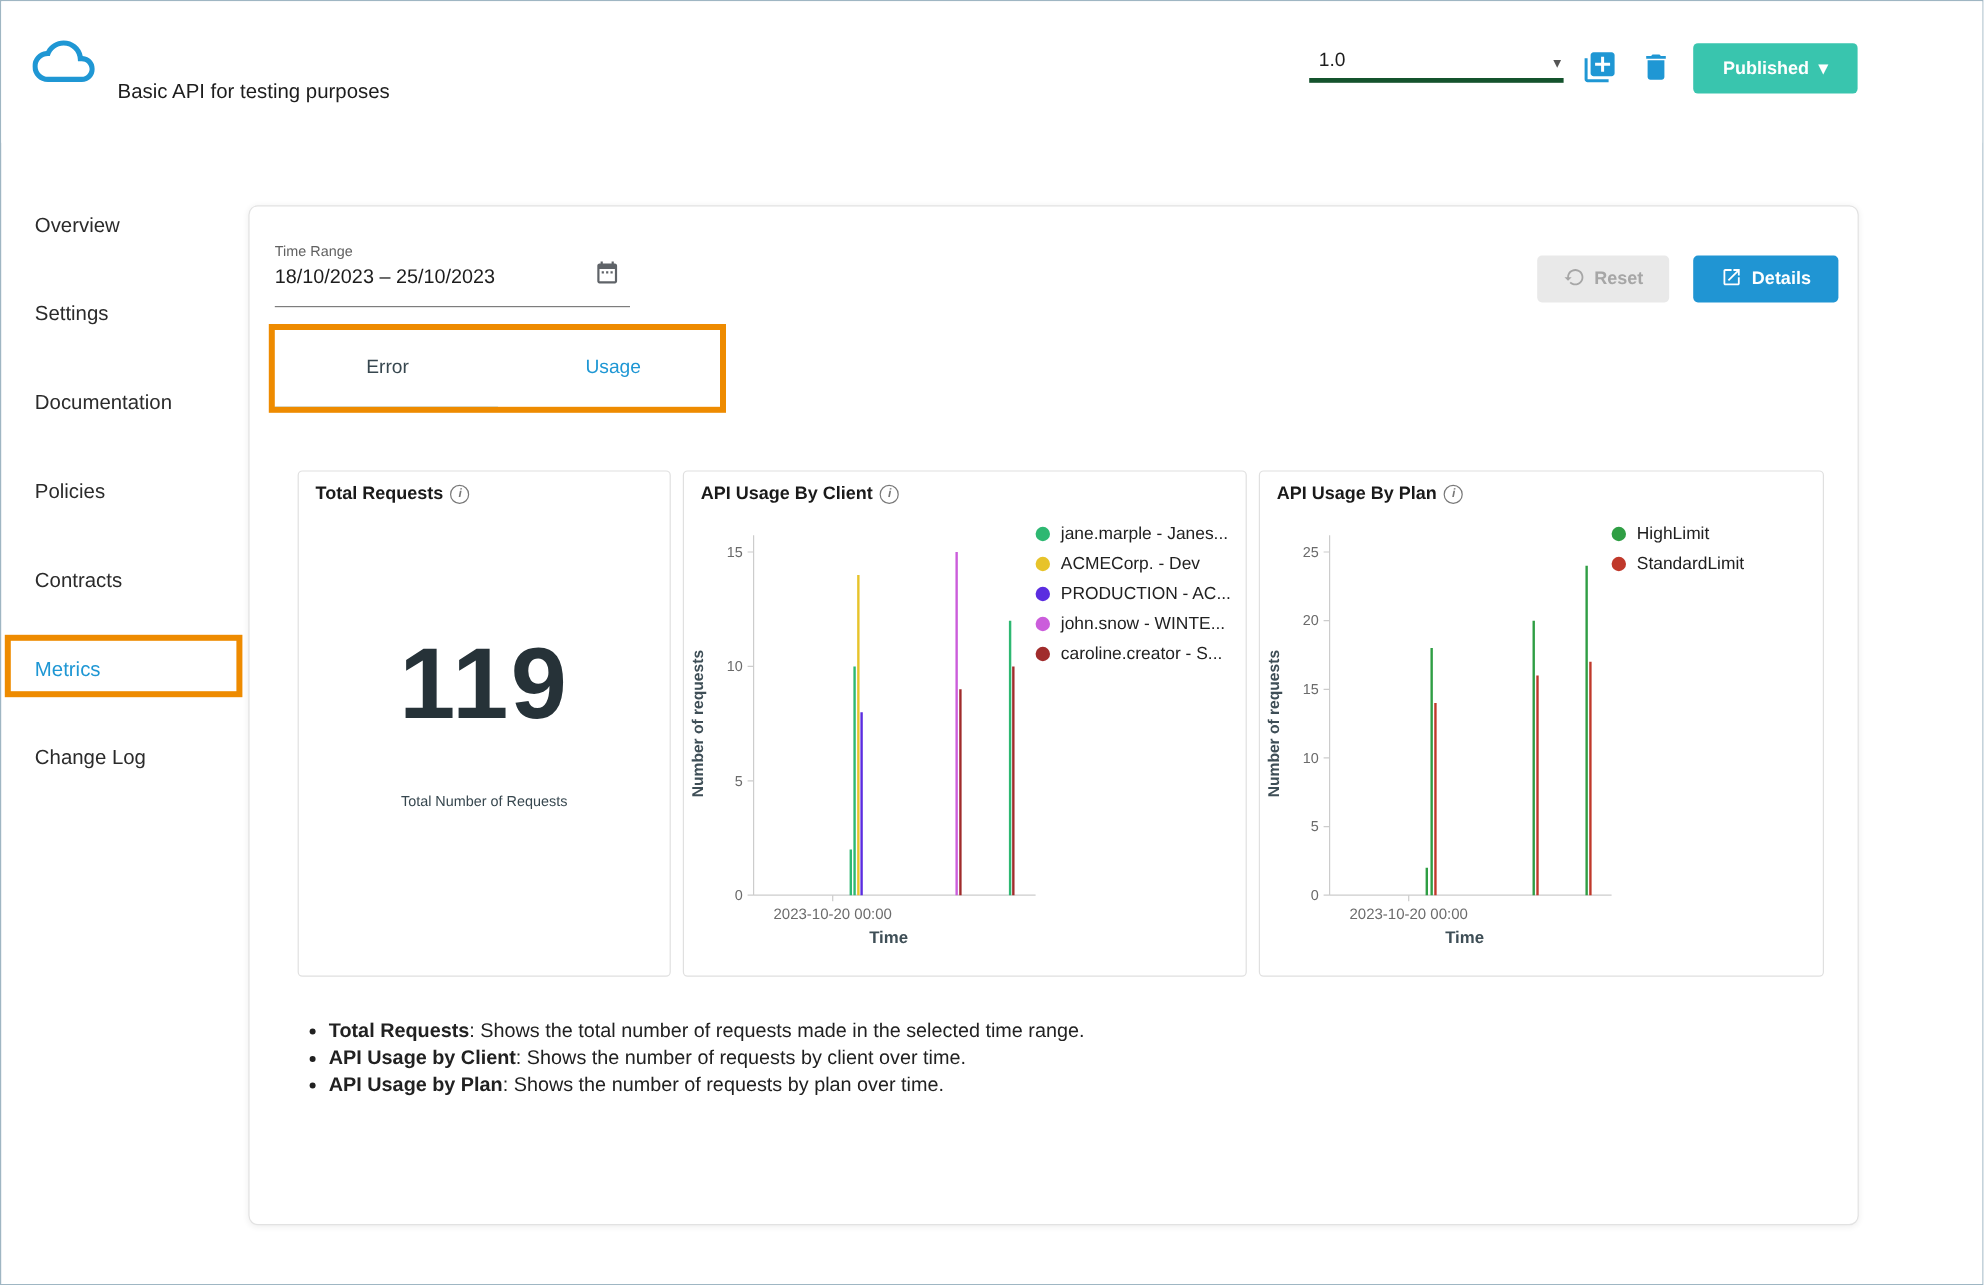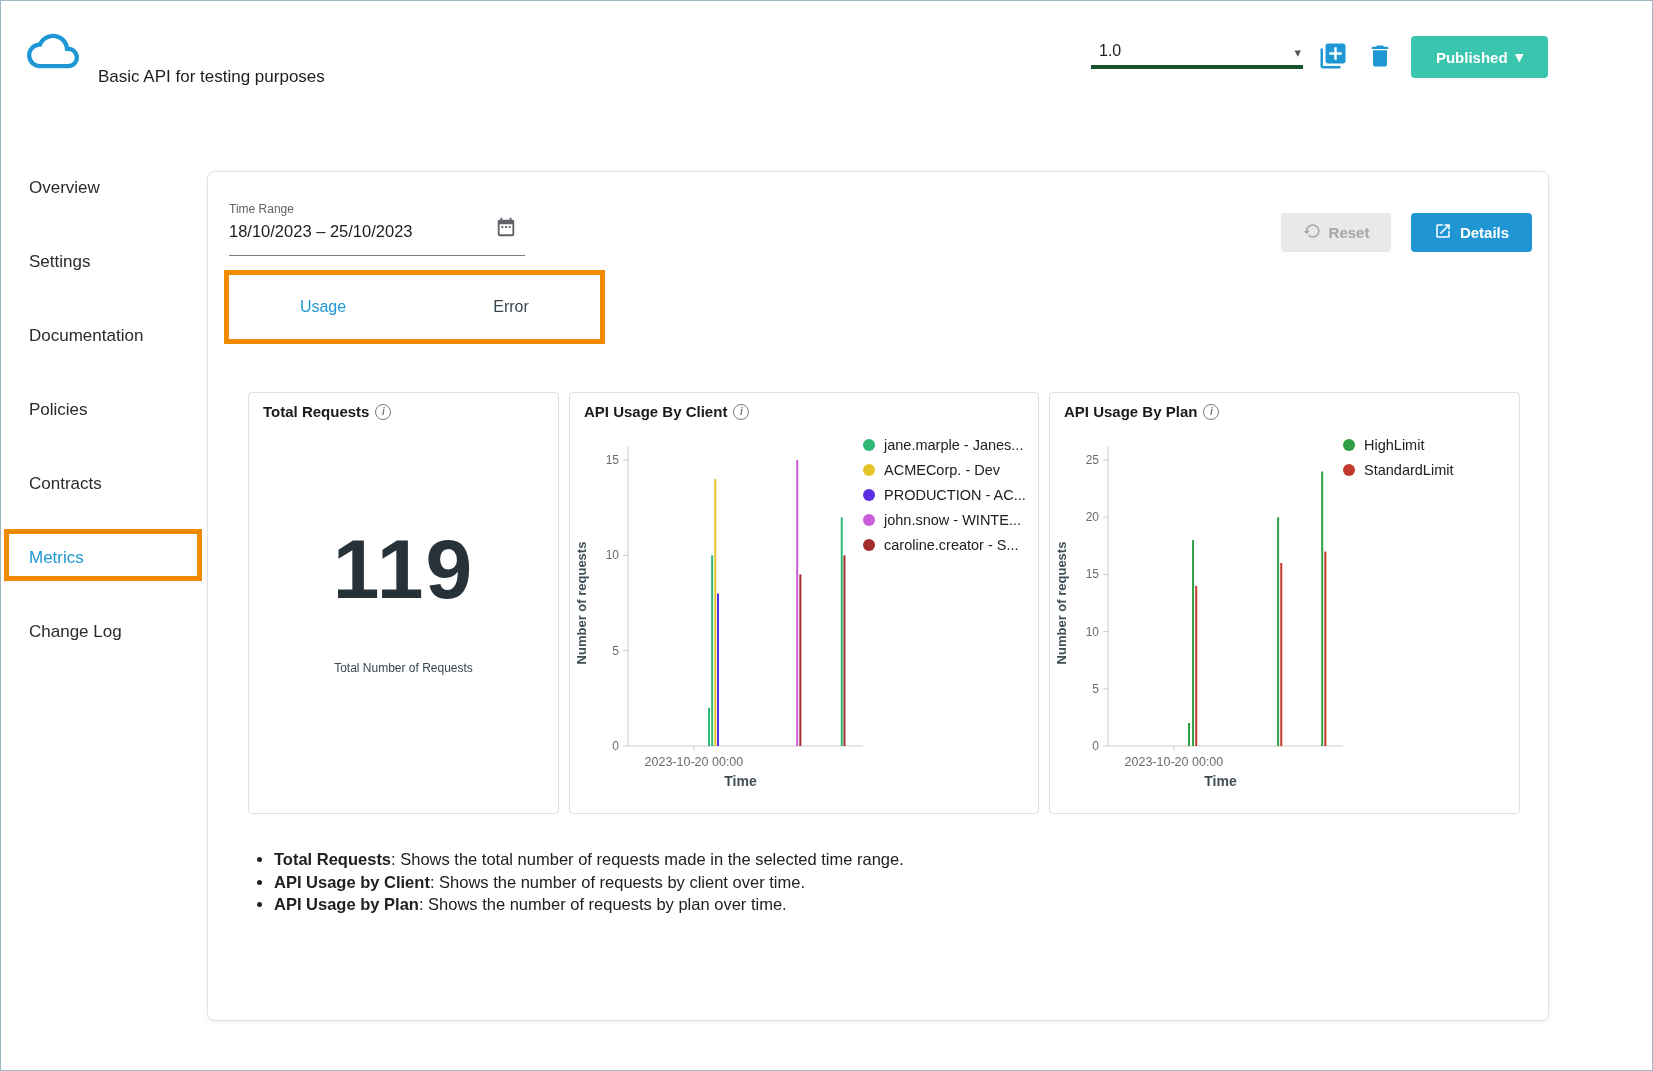--- a/index.html
+++ b/index.html
@@ -144,22 +144,22 @@
     <button class="details-btn">
       <span>
         <svg viewBox="0 0 24 24" width="18" height="18">
             <path fill="#fff" d="M19 19H5V5h7V3H5c-1.11 0-2 .9-2 2v14c0 1.1.89 2 2 2h14c1.1 0 2-.9 2-2v-7h-2v7zM14 3v2h3.59l-9.83 9.83 1.41 1.41L19 6.41V10h2V3h-7z"></path>
           </svg>
       </span>
       <span>Details</span>
     </button>
 
     <div class="tab-strip">
+      <div class="tab">Error</div>
       <div class="tab active">Usage</div>
-      <div class="tab">Error</div>
       <div class="tab-underline"></div>
     </div>
     <div class="tabs-highlight"></div>
 
     <section class="card card-1">
       <div class="card-title-row">
         <span class="card-title">Total Requests</span>
         <span class="info-ic">i</span>
       </div>
       <div class="big-number">119</div>

